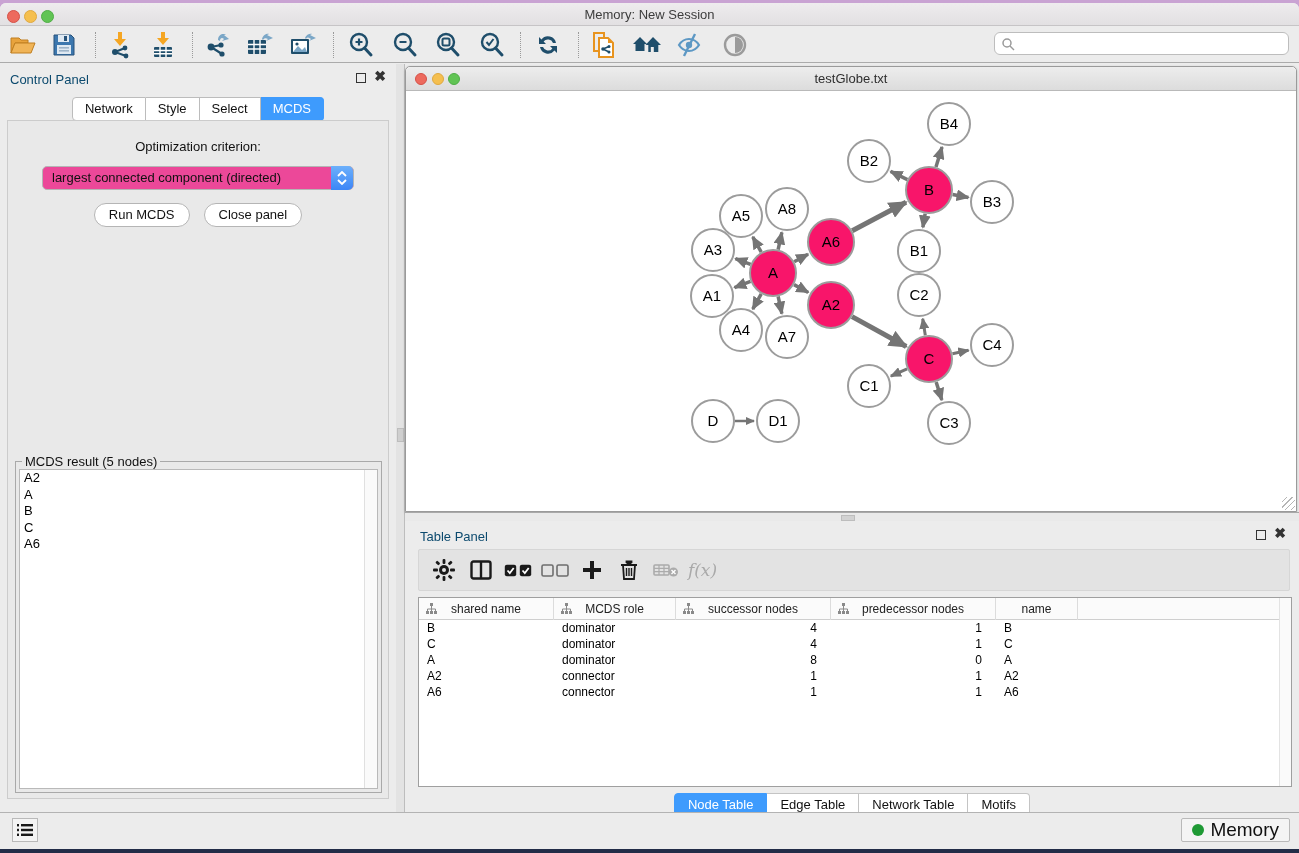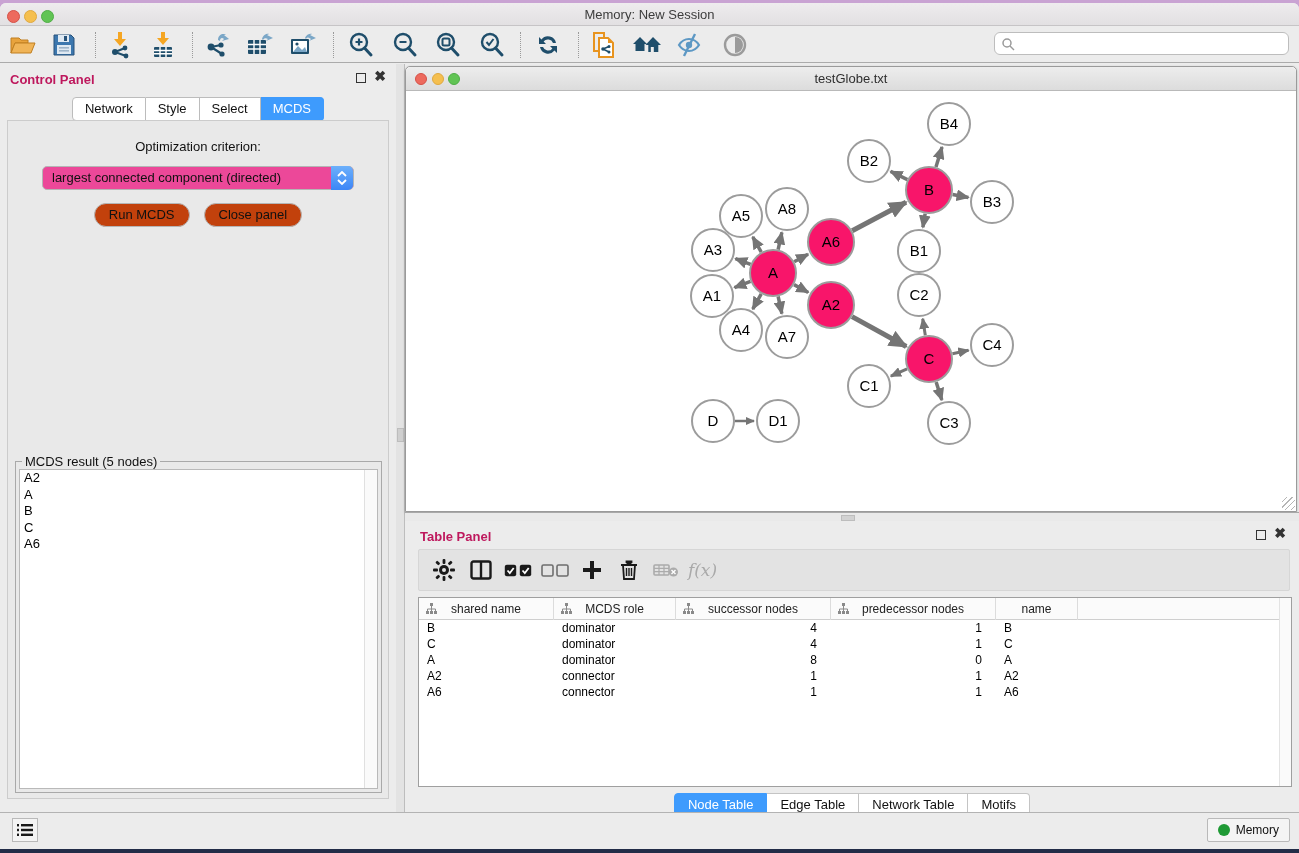--- a/index.html
+++ b/index.html
@@ -29,21 +29,21 @@
 
   
   .main { position:absolute; top:61px; left:0; right:0; bottom:37px; }
   .control-panel { position:absolute; left:0; top:0; width:396px; bottom:0; background:#ececec; }
   .v-split { position:absolute; left:396px; top:0; width:9px; bottom:0; background:#e3e3e3;
     border-right:1px solid #bdbdbd; }
   .v-split .grip { position:absolute; left:1px; top:364px; width:7px; height:14px;
     background:#cfcfcf; border:1px solid #bdbdbd; }
 
   .panel-head { position:relative; height:28px; }
-  .panel-title { position:absolute; left:10px; top:8px; font-size:13px; color:#be185d;font-weight:bold; }
+  .panel-title { position:absolute; left:10px; top:8px; font-size:13px; color:#0c4a6e; }
   .wbtn { position:absolute; top:9px; font-size:12px; color:#333; line-height:12px; cursor:default; }
   .float-btn { width:10px; height:10px; border:1.5px solid #333; }
   .close-x { font-weight:bold; font-size:14px; }
 
   .cp-tabs { position:absolute; left:0; right:0; top:33px; display:flex; justify-content:center; }
   .cp-tab { font-size:13px; padding:3px 12px 4px; background:#fff; border:1px solid #bcbcbc;
     border-left:none; color:#111; cursor:default; }
   .cp-tab:first-child { border-left:1px solid #bcbcbc; border-radius:4px 0 0 4px; }
   .cp-tab:last-child { border-radius:0 4px 4px 0; }
   .cp-tab.active { background:#3e9bfd; border-color:#3e9bfd; color:#fff; }
@@ -52,21 +52,21 @@
     background:#e9e9e9; border:1px solid #cccccc; }
   .opt-label { text-align:center; margin-top:18px; font-size:13px; color:#111; }
   .dropdown { position:relative; margin:12px auto 0; width:312px; height:24px; background:#ec4899;
     border:1px solid #b5b5b5; border-radius:5px; font-size:13px; line-height:22px;
     padding-left:9px; color:#111; cursor:default; }
   .dropdown .stepper { position:absolute; right:0; top:-1px; width:22px; height:24px;
     background:linear-gradient(#6cb0fb,#3c86f7); border-radius:0 5px 5px 0;
     display:flex; flex-direction:column; align-items:center; justify-content:center; }
   .stepper svg { display:block; }
   .btn-row { display:flex; justify-content:center; gap:14px; margin-top:13px; }
-  .push-btn { font-size:13px; background:#c2410c; border:1px solid #b5b5b5; border-radius:12px;
+  .push-btn { font-size:13px; background:#ffffff; border:1px solid #b5b5b5; border-radius:12px;
     padding:3px 14px 4px; color:#111; cursor:default; }
 
   .groupbox { position:absolute; left:7px; right:6px; bottom:5px; top:340px;
     border:1px solid #a9a9a9; }
   .groupbox .legend { position:absolute; top:-8px; left:6px; background:#e9e9e9;
     font-size:13px; padding:0 3px; color:#111; }
   .mcds-list { position:absolute; left:3px; right:3px; top:7px; bottom:3px; background:#fff;
     border:1px solid #b9b9b9; overflow:hidden; }
   .mcds-item { font-size:13px; line-height:16.5px; padding-left:4px; color:#000; }
   .mcds-scroll { position:absolute; right:0; top:0; bottom:0; width:13px; background:#fafafa;
@@ -117,21 +117,21 @@
   .tp-tab:last-child { border-radius:0 4px 4px 0; }
   .tp-tab.active { background:#3e9bfd; border-color:#3e9bfd; color:#fff; }
 
   
   .statusbar { position:absolute; left:0; right:0; bottom:4px; height:33px; background:#ececec;
     border-top:1px solid #b3b3b3; }
   .list-btn { position:absolute; left:12px; top:5px; width:26px; height:24px; background:#f4f4f4;
     border:1px solid #b9b9b9; display:flex; align-items:center; justify-content:center; cursor:default; }
   .memory-btn { position:absolute; right:9px; top:5px; height:24px; background:#f4f4f4;
     border:1px solid #b9b9b9; border-radius:2px; display:flex; align-items:center; gap:6px;
-    padding:0 10px; font-size:12px; color:#111; cursor:default; }
+    padding:0 10px; font-size:19px; color:#111; cursor:default; }
   .mem-dot { width:12px; height:12px; border-radius:50%; background:#1f9a35; }
   .wallpaper-bottom { position:absolute; left:0; bottom:0; width:100%; height:4px; background:#222c47; }
 </style>
 </head>
 <body>
 
 <div class="screen">
   <div class="app-window">
 
     <div class="titlebar">

